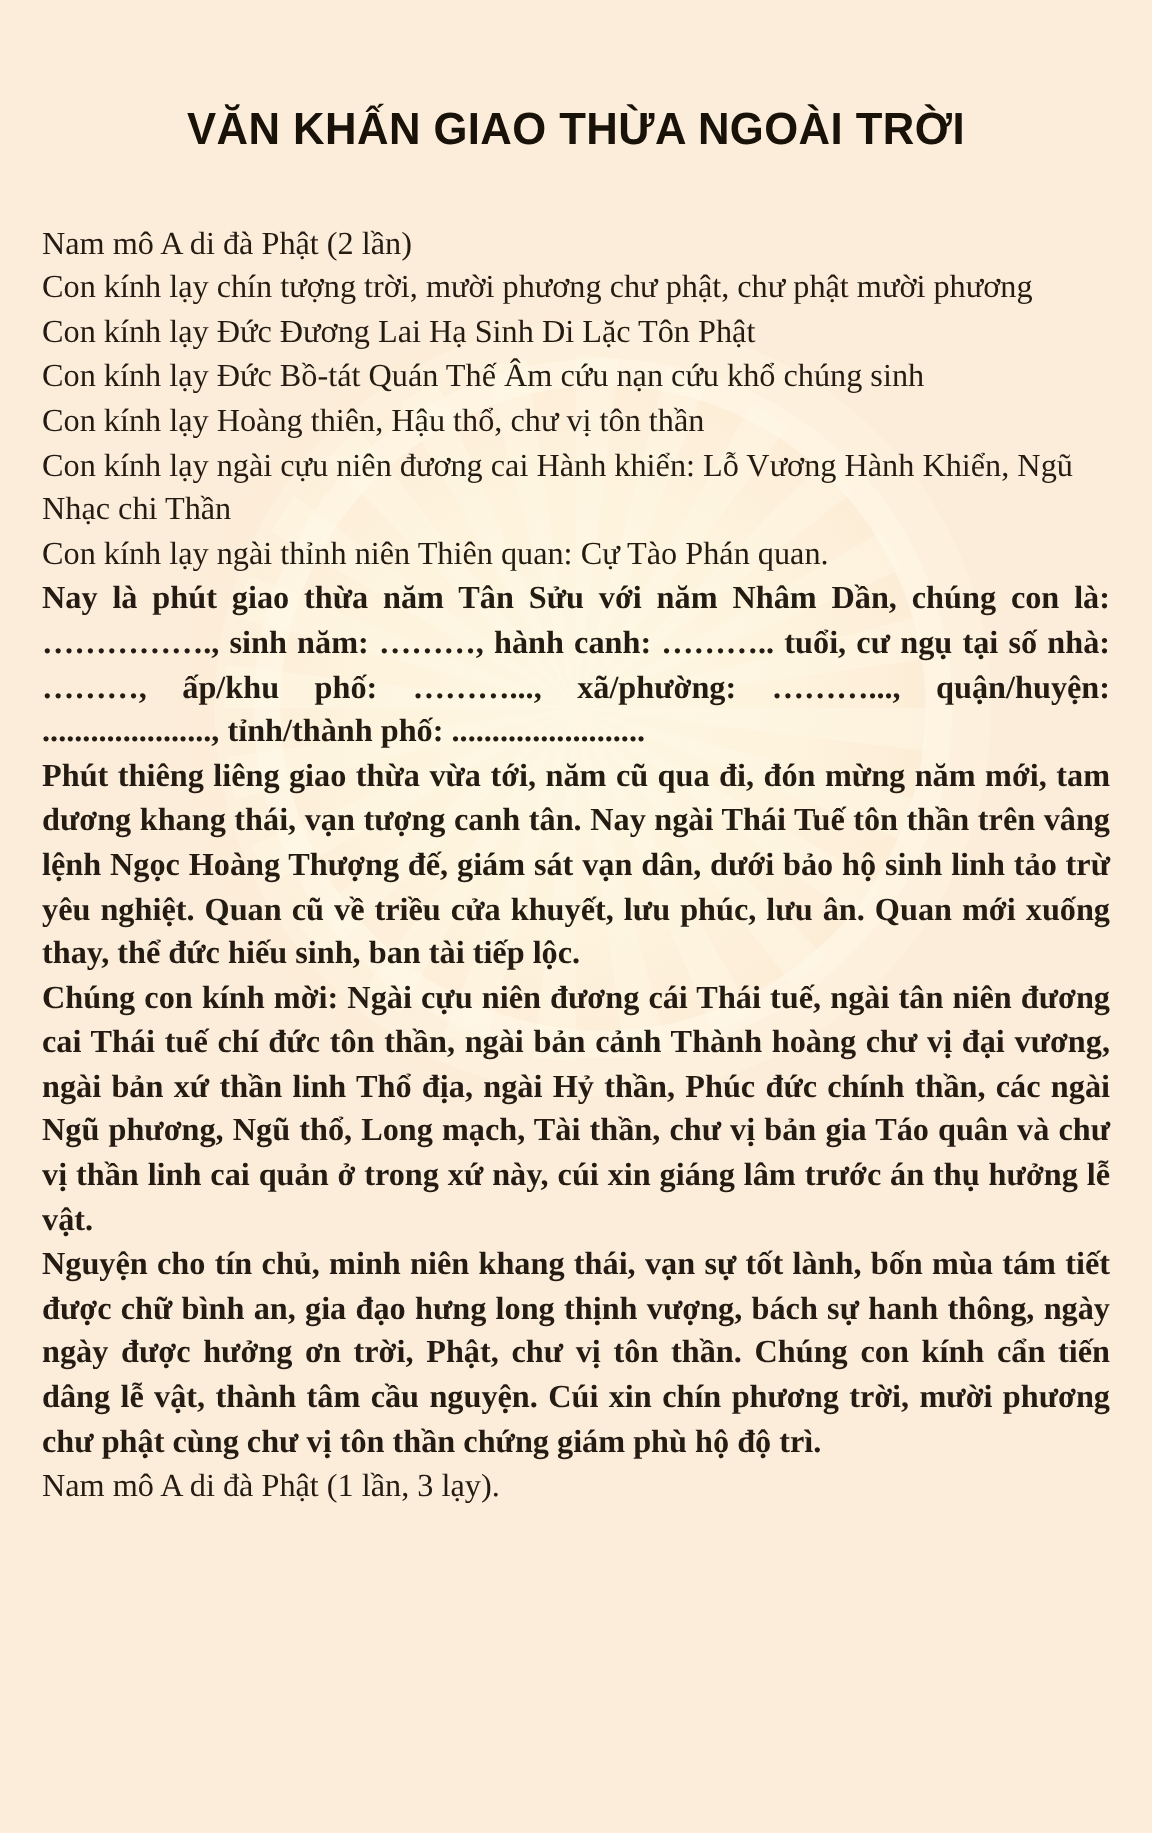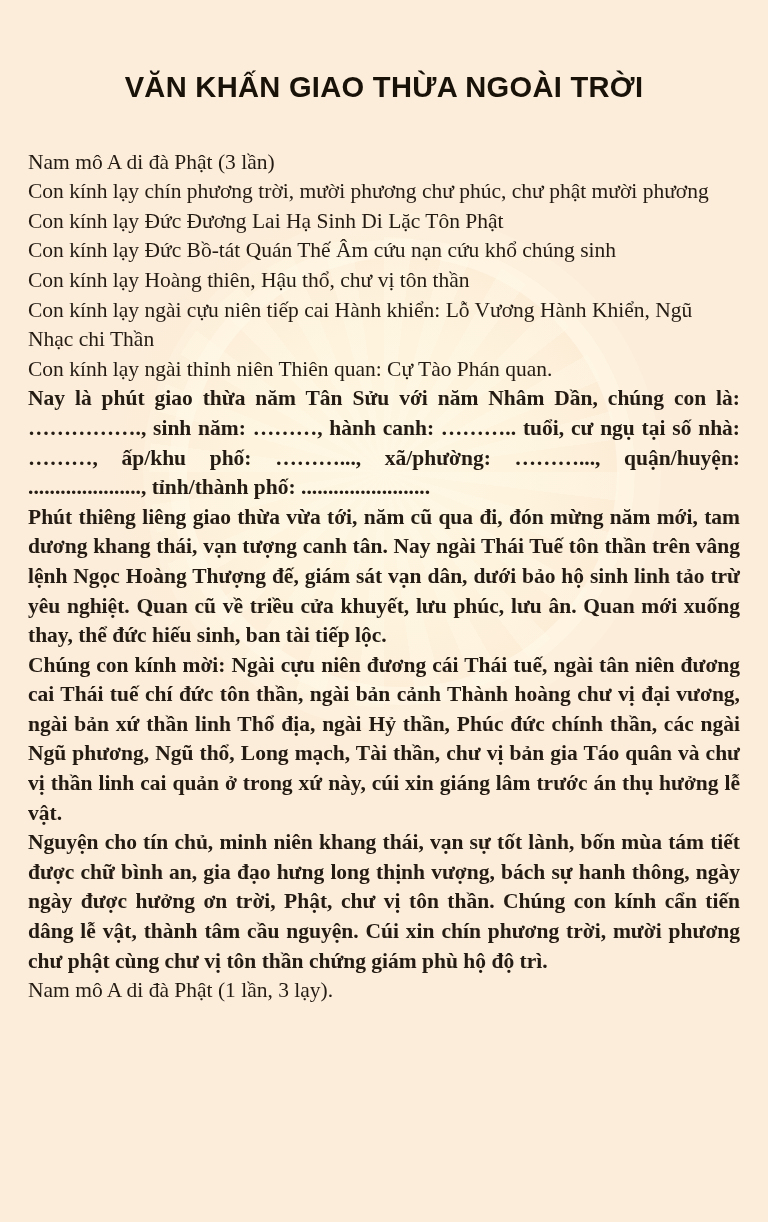--- a/index.html
+++ b/index.html
@@ -123,26 +123,26 @@
 
   <div class="watermark"></div>
   <div class="watermark-spokes"></div>
   <div class="watermark-ring"></div>
 
   <div class="content">
 
     <h1 class="doc-title">VĂN KHẤN GIAO THỪA NGOÀI TRỜI</h1>
 
     <div class="body-block" id="body-block">
-        <p class="line">Nam mô A di đà Phật (3 lần)</p>
-        <p class="line">Con kính lạy chín phương trời, mười phương chư phúc, chư phật mười phương</p>
+        <p class="line">Nam mô A di đà Phật (2 lần)</p>
+        <p class="line">Con kính lạy chín tượng trời, mười phương chư phật, chư phật mười phương</p>
         <p class="line">Con kính lạy Đức Đương Lai Hạ Sinh Di Lặc Tôn Phật</p>
         <p class="line">Con kính lạy Đức Bồ-tát Quán Thế Âm cứu nạn cứu khổ chúng sinh</p>
         <p class="line">Con kính lạy Hoàng thiên, Hậu thổ, chư vị tôn thần</p>
-        <p class="line">Con kính lạy ngài cựu niên tiếp cai Hành khiển: Lỗ Vương Hành Khiển, Ngũ Nhạc chi Thần</p>
+        <p class="line">Con kính lạy ngài cựu niên đương cai Hành khiển: Lỗ Vương Hành Khiển, Ngũ Nhạc chi Thần</p>
         <p class="line">Con kính lạy ngài thỉnh niên Thiên quan: Cự Tào Phán quan.</p>
         <p class="para">Nay là phút giao thừa năm Tân Sửu với năm Nhâm Dần, chúng con là: ……………., sinh năm: ………, hành canh: ……….. tuổi, cư ngụ tại số nhà: ………, ấp/khu phố: ………..., xã/phường: ………..., quận/huyện: ....................., tỉnh/thành phố: ........................</p>
         <p class="para">Phút thiêng liêng giao thừa vừa tới, năm cũ qua đi, đón mừng năm mới, tam dương khang thái, vạn tượng canh tân. Nay ngài Thái Tuế tôn thần trên vâng lệnh Ngọc Hoàng Thượng đế, giám sát vạn dân, dưới bảo hộ sinh linh tảo trừ yêu nghiệt. Quan cũ về triều cửa khuyết, lưu phúc, lưu ân. Quan mới xuống thay, thể đức hiếu sinh, ban tài tiếp lộc.</p>
         <p class="para">Chúng con kính mời: Ngài cựu niên đương cái Thái tuế, ngài tân niên đương cai Thái tuế chí đức tôn thần, ngài bản cảnh Thành hoàng chư vị đại vương, ngài bản xứ thần linh Thổ địa, ngài Hỷ thần, Phúc đức chính thần, các ngài Ngũ phương, Ngũ thổ, Long mạch, Tài thần, chư vị bản gia Táo quân và chư vị thần linh cai quản ở trong xứ này, cúi xin giáng lâm trước án thụ hưởng lễ vật.</p>
         <p class="para">Nguyện cho tín chủ, minh niên khang thái, vạn sự tốt lành, bốn mùa tám tiết được chữ bình an, gia đạo hưng long thịnh vượng, bách sự hanh thông, ngày ngày được hưởng ơn trời, Phật, chư vị tôn thần. Chúng con kính cẩn tiến dâng lễ vật, thành tâm cầu nguyện. Cúi xin chín phương trời, mười phương chư phật cùng chư vị tôn thần chứng giám phù hộ độ trì.</p>
         <p class="line">Nam mô A di đà Phật (1 lần, 3 lạy).</p>
       </div>
 
   </div>
 </div>

